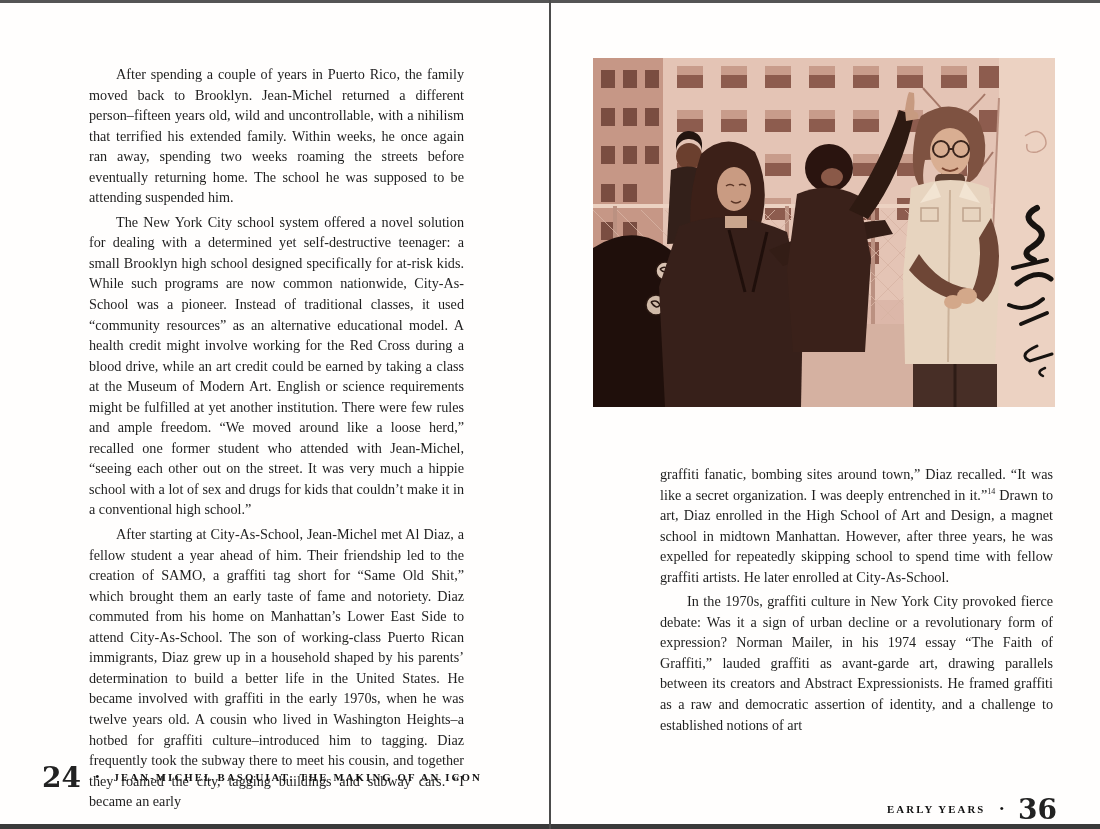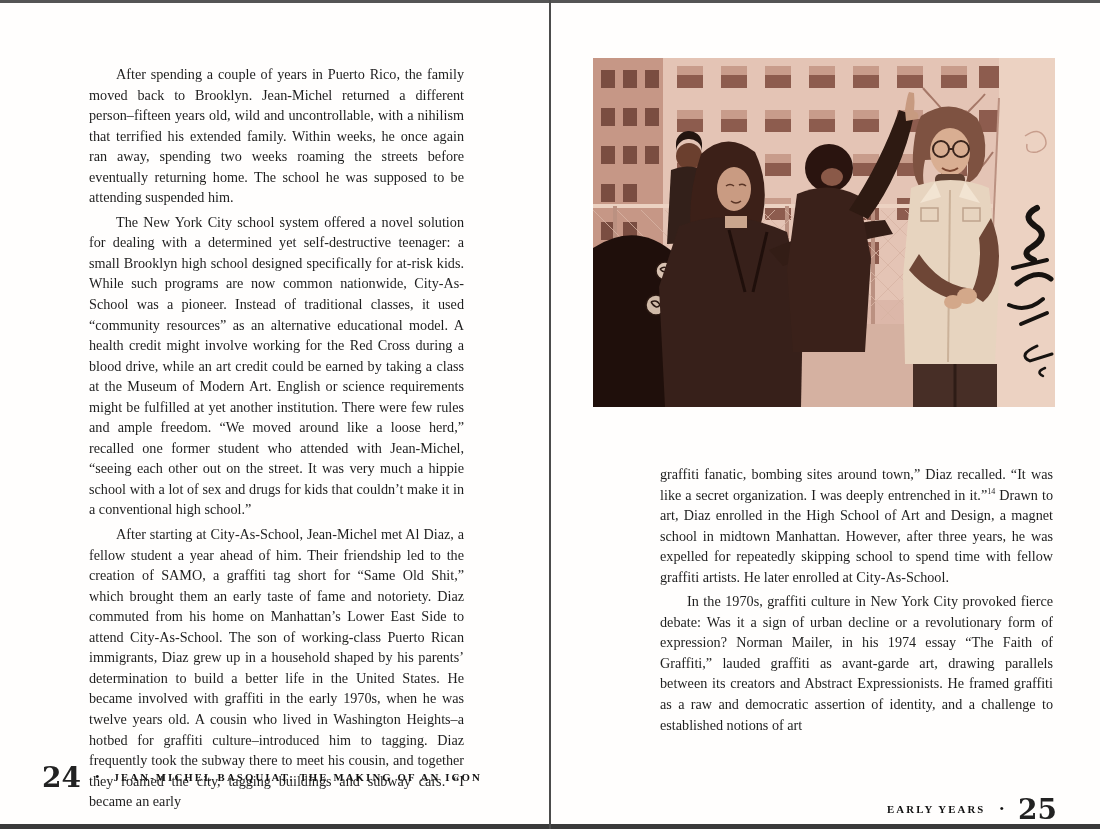--- a/index.html
+++ b/index.html
@@ -241,16 +241,16 @@
 
 
   <div class="body-text right-body">
     <p class="no-indent"><span>graffiti fanatic, bombing sites around town,” Diaz recalled. “It was like a secret organization. I was deeply entrenched in it.”</span><sup class="fn">14</sup><span> Drawn to art, Diaz enrolled in the High School of Art and Design, a magnet school in midtown Manhattan. However, after three years, he was expelled for repeatedly skipping school to spend time with fellow graffiti artists. He later enrolled at City-As-School.</span></p>
     <p>In the 1970s, graffiti culture in New York City provoked fierce debate: Was it a sign of urban decline or a revolutionary form of expression? Norman Mailer, in his 1974 essay “The Faith of Graffiti,” lauded graffiti as avant-garde art, drawing parallels between its creators and Abstract Expressionists. He framed graffiti as a raw and democratic assertion of identity, and a challenge to established notions of art</p>
   </div>
 
   <div class="footer footer-right">
     <span class="running">EARLY YEARS</span>
     <span class="dot">•</span>
-    <span class="pagenum">25</span>
+    <span class="pagenum">36</span>
   </div>
 
 </div>
 
 </body></html>

